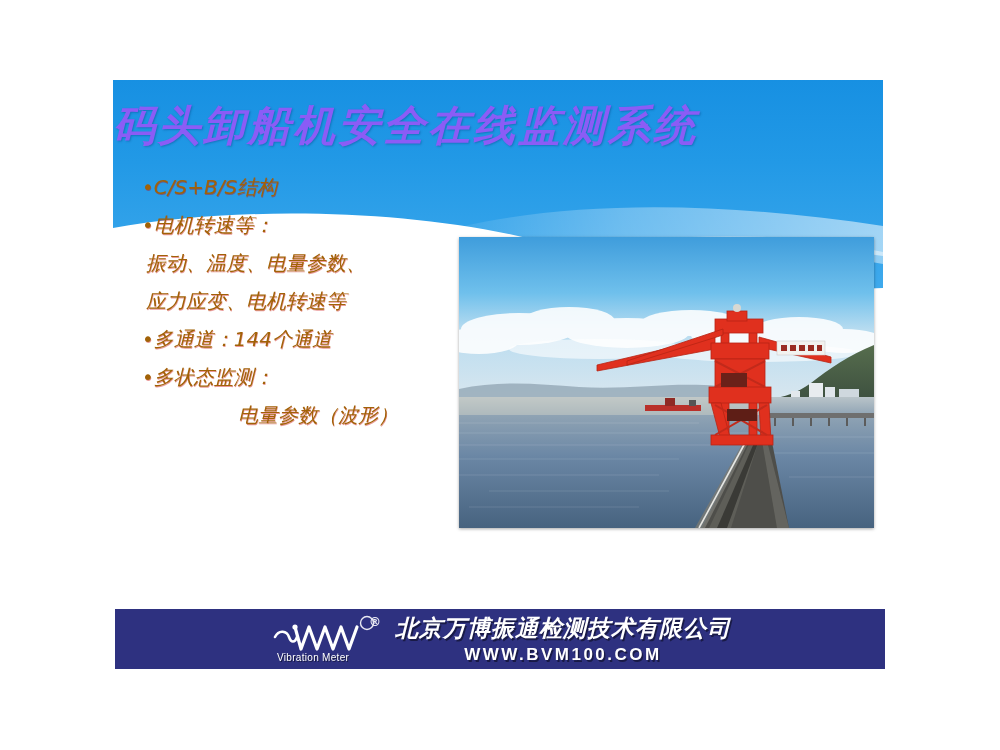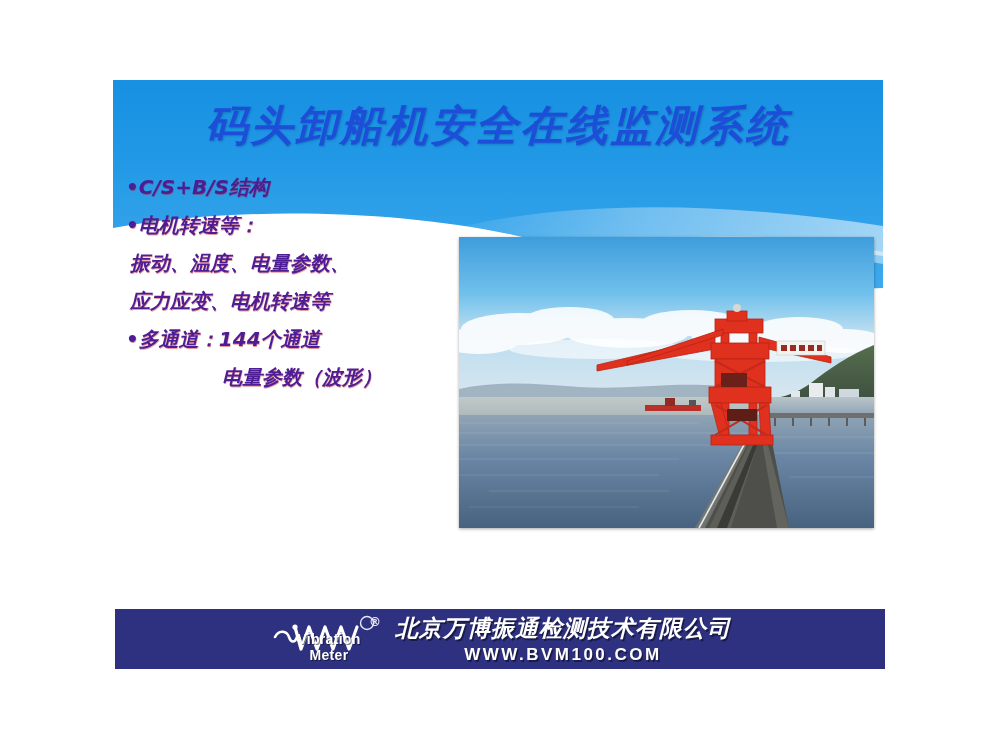--- a/index.html
+++ b/index.html
@@ -29,46 +29,47 @@
   
   .whitecurve{
     position:absolute;left:0;top:0;width:770px;height:456px;
   }
 
   
   .title{
     position:absolute;
     left:113px; top:98px;
     width:770px;
-    text-align:center;
-    color:#1d4ed8;
+    text-align:left;
+    color:#8b5cf6;
     font-family:"DejaVu Sans", sans-serif;
     font-weight:bold;
     font-size:42px;
     letter-spacing:3px;
     font-style:italic;
     text-shadow:1px 1px 2px rgba(0,60,120,.35);
     white-space:nowrap;
   }
 
   
   .bullets{
     position:absolute;
     left:126px; top:168px;
     width:350px;
   }
   .bline{
-    color:#4c1d95;
+    color:#a16207;
     font-family:"DejaVu Sans", sans-serif;
-    font-weight:bold;
+    font-weight:normal;
     font-style:italic;
     font-size:20px;
     line-height:38px;
     white-space:nowrap;
     text-shadow:0.5px 0.5px 0px rgba(200,0,0,.4);
+    margin-left:16px;
   }
   .bline.lvl1{ padding-left:0px; }
   .bline.lvl2{ padding-left:4px; }
   .bline.indent{ padding-left:96px; }
   .dot{ font-size:20px; }
 
   
   .photo{
     position:absolute;
     left:459px; top:237px;
@@ -92,22 +93,22 @@
     display:flex;align-items:center;justify-content:center;
   }
   .logo-wrap{position:relative;width:120px;height:48px;margin-right:6px;}
   .logo-wrap svg{display:block;}
   .reg{
     position:absolute;right:8px;top:0px;
     color:#e9e9f2;font-size:12px;font-weight:bold;
     font-family:"DejaVu Sans", sans-serif;
   }
   .vm-label{
-    position:absolute;left:8px;bottom:0px;width:104px;text-align:center;
-    color:#ffffff;font-size:14px;font-weight:bold;letter-spacing:.3px;
+    position:absolute;left:8px;bottom:0px;width:104px;text-align:left;
+    color:#ffffff;font-size:10px;font-weight:normal;letter-spacing:.3px;
     font-family:"Liberation Sans", sans-serif;
     text-shadow:1px 1px 0 rgba(0,0,0,.5);
   }
   .corp{display:flex;flex-direction:column;align-items:center;text-align:center;}
   .corp-cn{
     color:#ffffff;
     font-family:"DejaVu Sans", sans-serif;
     font-weight:bold;font-style:italic;
     font-size:23px;letter-spacing:1px;
     text-shadow:1.5px 1.5px 0 rgba(0,0,0,.45);
@@ -163,20 +164,23 @@
       <span class="dot">•</span><span>电机转速等：</span>
     </div>
     <div class="bline lvl2">
       <span class="dot"></span><span>振动、温度、电量参数、</span>
     </div>
     <div class="bline lvl2">
       <span class="dot"></span><span>应力应变、电机转速等</span>
     </div>
     <div class="bline lvl1">
       <span class="dot">•</span><span>多通道：144个通道</span>
+    </div>
+    <div class="bline lvl1">
+      <span class="dot">•</span><span>多状态监测：</span>
     </div>
     <div class="bline indent">
       <span class="dot"></span><span>电量参数（波形）</span>
     </div>
   </div>
 
   <div class="photo" title="红色卸船机位于海边码头栈桥上，远处有山和厂区建筑">
     <svg width="415" height="291" viewBox="0 0 415 291">
       <defs>
         <linearGradient id="sky" x1="0" y1="0" x2="0" y2="1">

